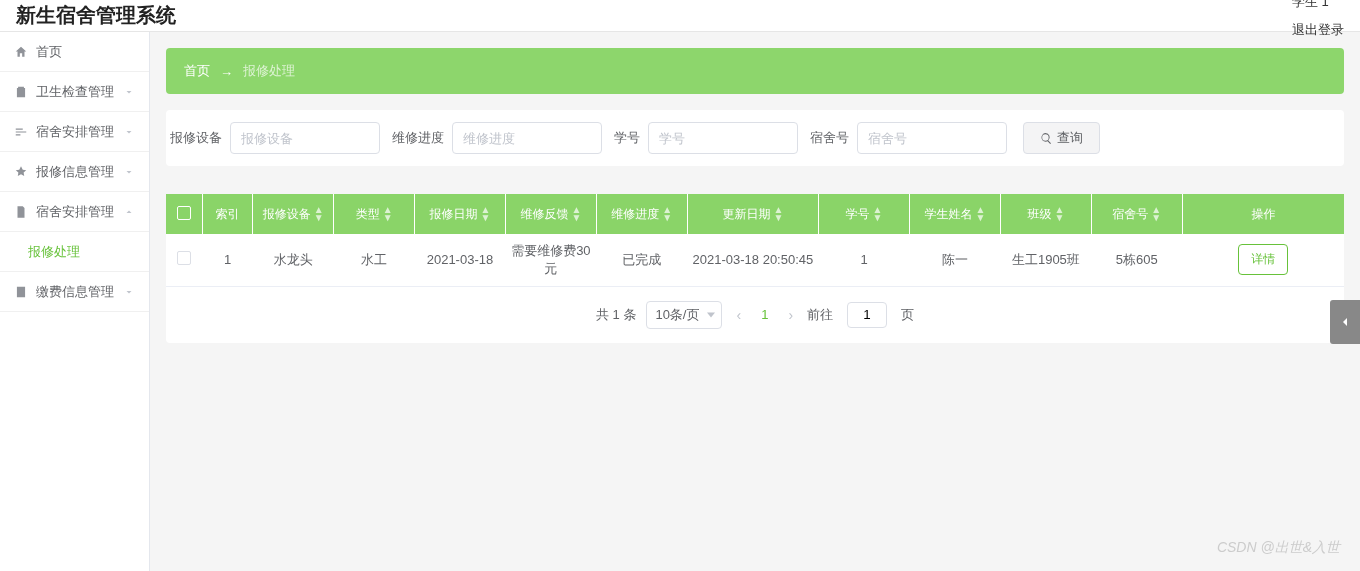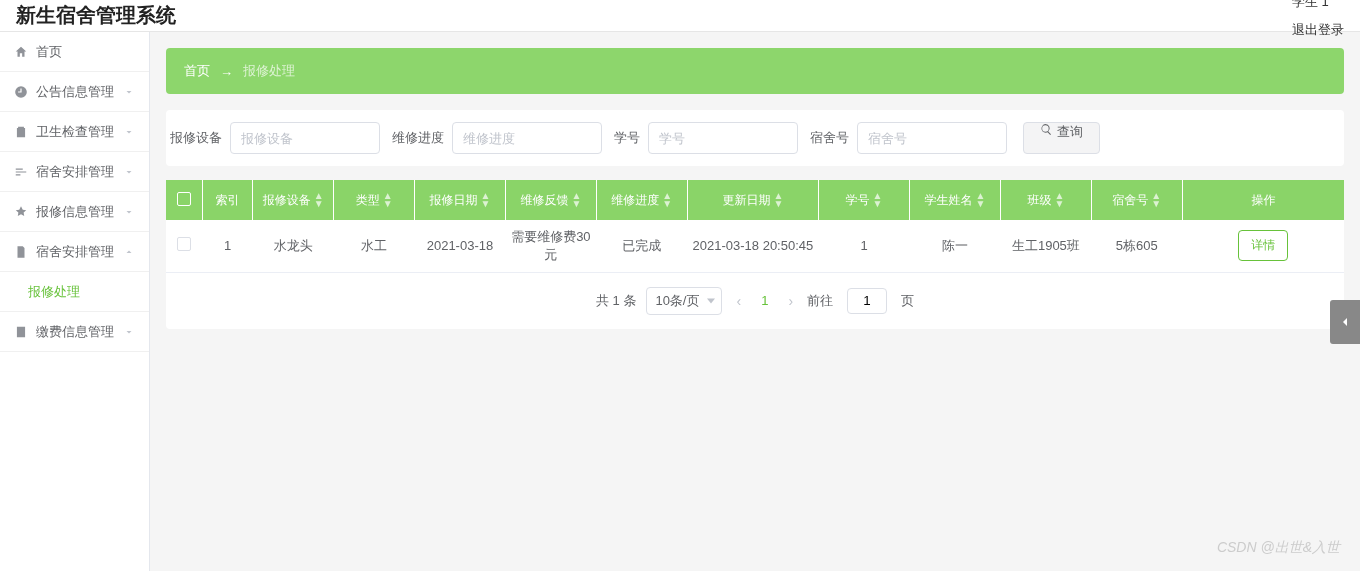--- a/index.html
+++ b/index.html
@@ -29,25 +29,25 @@
 
 .breadcrumb { background: #8dd66c; color: #fff; padding: 14px 18px; border-radius: 4px; font-size: 13px; margin-bottom: 16px; display: flex; align-items: center; gap: 10px; }
 .breadcrumb a { color: #fff; text-decoration: none; }
 .breadcrumb .current { color: rgba(255,255,255,0.7); }
 
 
 .search-bar { background: #fff; padding: 12px 0; border-radius: 4px; display: flex; align-items: center; gap: 8px; flex-wrap: wrap; }
 .search-bar label { font-size: 13px; color: #606266; margin-left: 4px; }
 .search-bar input { height: 32px; border: 1px solid #dcdfe6; border-radius: 4px; padding: 0 10px; font-size: 13px; color: #606266; outline: none; width: 150px; }
 .search-bar input::placeholder { color: #c0c4cc; }
-.btn-query { height: 32px; padding: 0 16px; background: #f4f4f5; border: 1px solid #dcdfe6; border-radius: 4px; color: #606266; cursor: pointer; display: inline-flex; align-items: flex-start; gap: 4px; font-size: 13px; margin-left: 8px; }
+.btn-query { height: 32px; padding: 0 16px; background: #f4f4f5; border: 1px solid #dcdfe6; border-radius: 4px; color: #606266; cursor: pointer; display: inline-flex; align-items: center; gap: 4px; font-size: 13px; margin-left: 8px; }
 .btn-query svg { width: 13px; height: 13px; fill: #606266; }
 
 
-.table-wrap { margin-top: 14px; background: #fff; border-radius: 4px; }
+.table-wrap { margin-top: 28px; background: #fff; border-radius: 4px; }
 table { width: 100%; border-collapse: collapse; table-layout: fixed; }
 thead th { background: #8ad468; color: #fff; font-weight: 500; font-size: 12px; height: 40px; text-align: center; border-right: 1px solid rgba(255,255,255,0.3); position: relative; }
 thead th:last-child { border-right: none; }
 thead th .sort { display: inline-block; margin-left: 3px; opacity: 0.7; font-size: 10px; line-height: 8px; vertical-align: middle; }
 tbody td { height: 52px; text-align: center; font-size: 13px; color: #606266; border-bottom: 1px solid #ebeef5; padding: 4px; word-break: break-all; }
 .checkbox { width:14px; height:14px; border:1px solid #dcdfe6; border-radius:2px; display:inline-block; background:#fff; cursor:pointer; }
 thead .checkbox { border-color: #fff; background: transparent; }
 .btn-detail { display:inline-block; padding: 6px 12px; border:1px solid #67c23a; color:#67c23a; background:#fff; border-radius:4px; font-size:12px; cursor:pointer; }
 
 
@@ -82,31 +82,20 @@
 <div class="layout">
 
   <div class="sidebar">
     <div class="menu-item">
       <div class="left">
           <svg viewBox="0 0 24 24">
             <path d="M12 3l9 8h-3v9h-4v-6H10v6H6v-9H3z"></path>
           </svg>
           <span>首页</span>
         </div>
-    </div>
-    <div class="menu-item">
-      <div class="left">
-          <svg viewBox="0 0 24 24">
-            <path d="M12 2a10 10 0 100 20 10 10 0 000-20zm1 11H7v-2h4V6h2z"></path>
-          </svg>
-          <span>公告信息管理</span>
-        </div>
-      <svg class="arrow" viewBox="0 0 24 24">
-          <path d="M7 10l5 5 5-5z"></path>
-        </svg>
     </div>
     <div class="menu-item">
       <div class="left">
           <svg viewBox="0 0 24 24">
             <path d="M7 3h10v4H7zm-2 2h2v2h10V5h2v16H5z"></path>
           </svg>
           <span>卫生检查管理</span>
         </div>
       <svg class="arrow" viewBox="0 0 24 24">
           <path d="M7 10l5 5 5-5z"></path>

